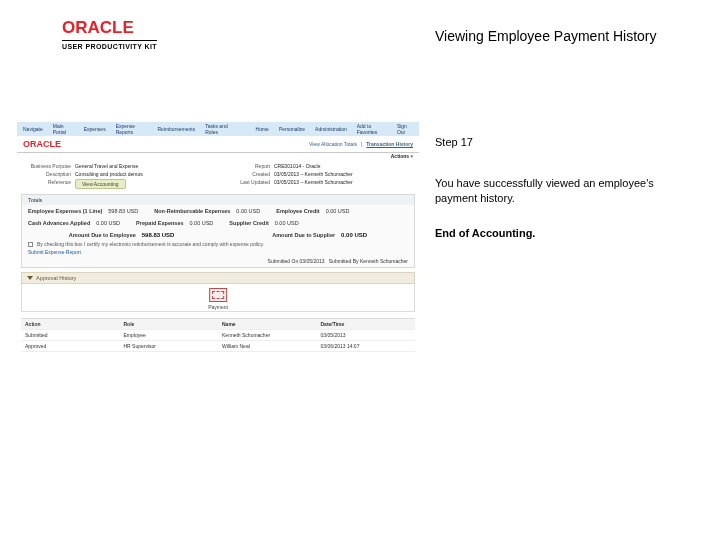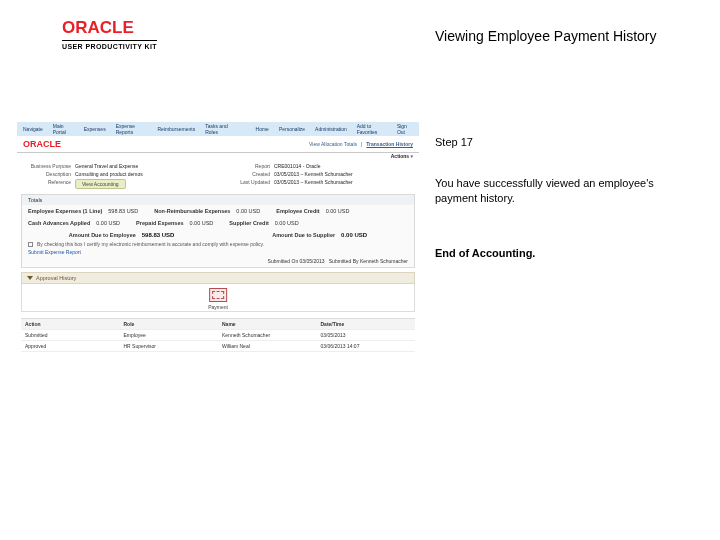--- a/index.html
+++ b/index.html
@@ -8,21 +8,21 @@
 
   
   .brand { position: absolute; top: 18px; left: 62px; }
   .brand-logo { color: #e8202a; font-weight: bold; letter-spacing: 0; font-size: 17px; }
   .brand-sub { font-size: 7px; font-weight: bold; letter-spacing: 0.4px; color:#000; margin-top:2px; border-top:1px solid #000; padding-top:2px;}
   .title { position: absolute; top: 28px; left: 435px; font-size: 14px; }
 
   
   .instructions { position: absolute; top: 135px; left: 435px; width: 240px; font-size: 11px; line-height: 1.35; }
   .instructions .step { margin-bottom: 26px; }
-  .instructions .body { margin-bottom: 40px; }
+  .instructions .body { margin-bottom: 20px; }
   .instructions .end { font-weight: bold; }
 
   
   .thumb { position: absolute; top: 122px; left: 17px; width: 402px; height: 256px; background: #fff; font-size: 5.5px; color:#333; overflow:hidden; border:0; }
   .thumb .bar { height:14px; background:#d7e8f7; display:flex; align-items:center; padding:0 6px; gap:10px; color:#1a3d66; font-size:5px;}
   .thumb .bar span.sp { flex:1; }
   .thumb .bar .signout { color:#1a3d66; }
   .thumb .ohead { height:16px; background:#fff; display:flex; align-items:center; justify-content:space-between; padding:0 6px;}
   .thumb .ologo { color:#e8202a; font-weight:bold; font-size:9px; letter-spacing:0;}
   .thumb .olinks { font-size:5px; color:#3a5f8a; display:flex; gap:4px;}

